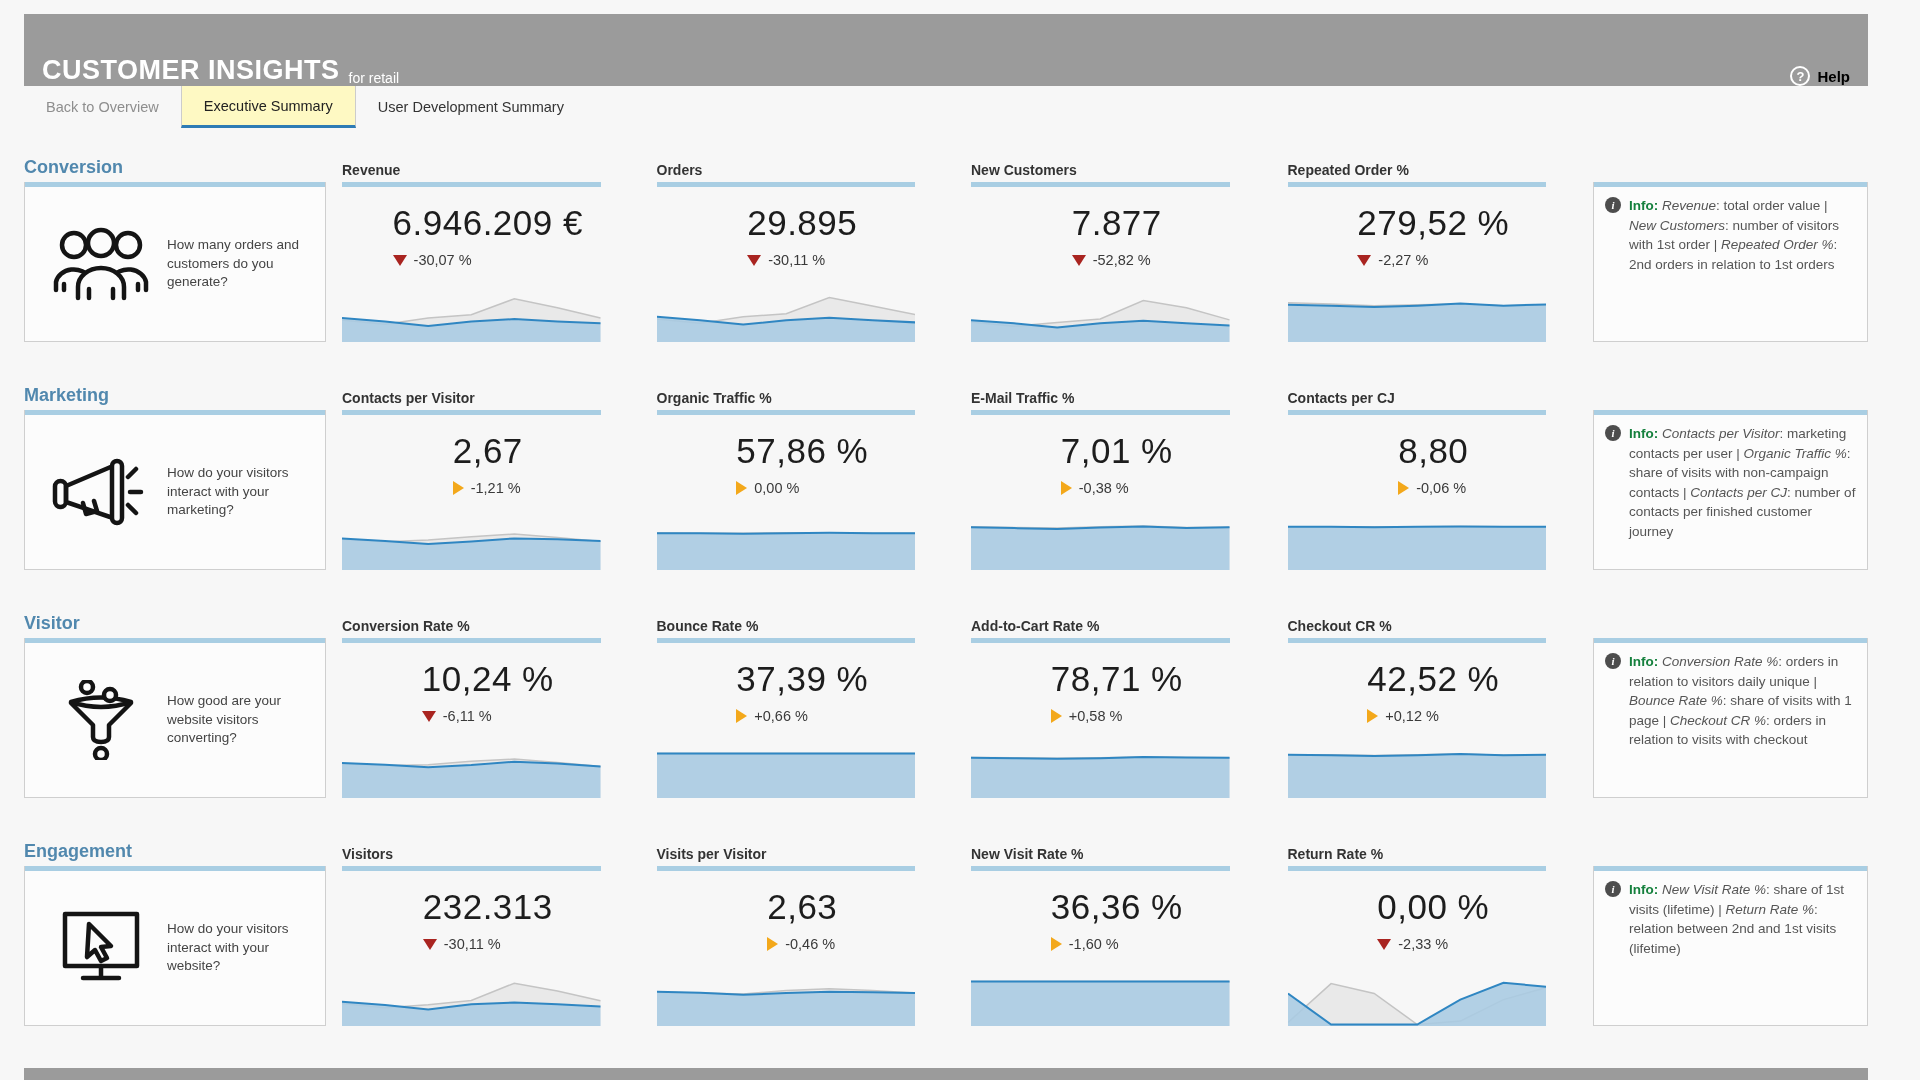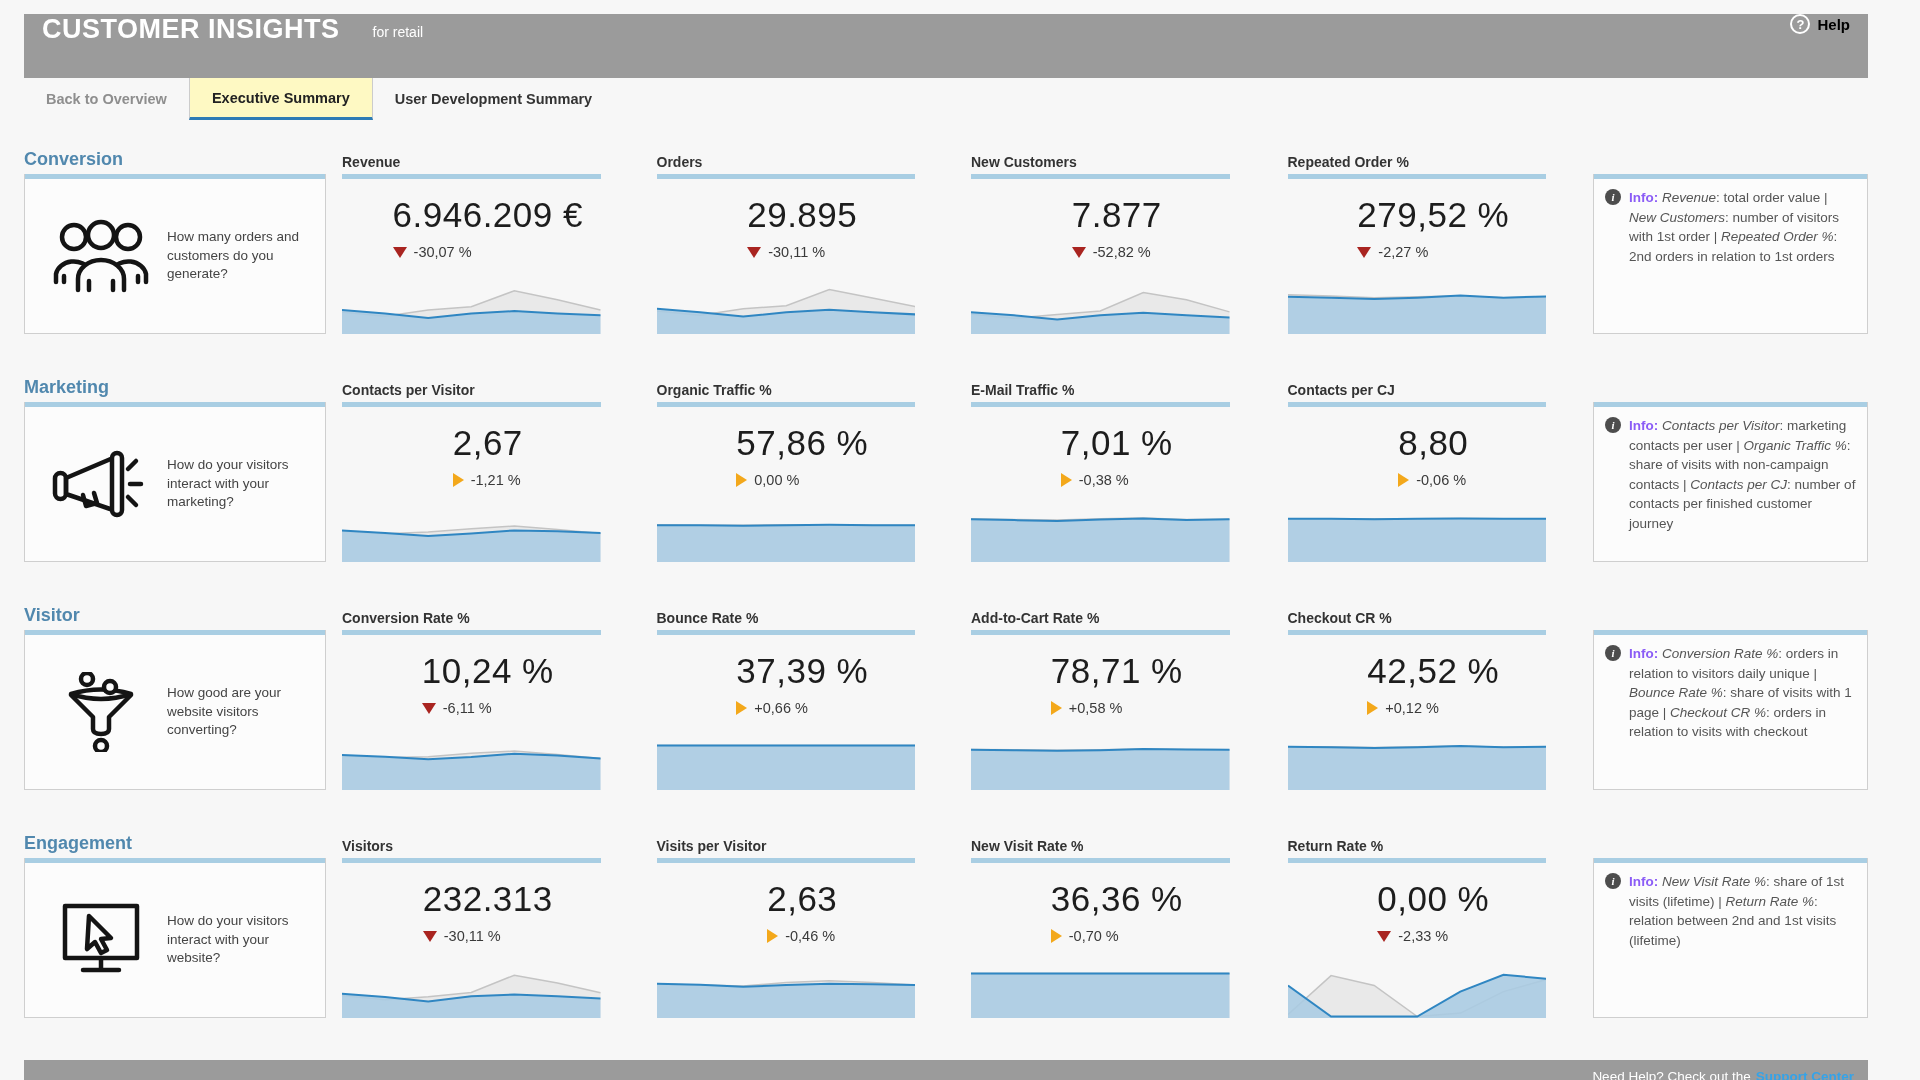--- a/index.html
+++ b/index.html
@@ -1,31 +1,31 @@
 <!DOCTYPE html>
 <html><head>
 <meta charset="utf-8">
 <style>
   * { box-sizing: border-box; margin: 0; padding: 0; }
   html,body { width: 1920px; height: 1080px; background: #f7f7f7;
     font-family: "Liberation Sans", sans-serif; color: #333; }
   .page { margin: 14px 52px 0 24px; width: 1844px; }
 
   
-  .app-header { height: 64px; background: #9b9b9b; display: flex; align-items: flex-start; padding: 0 18px; gap: 24px; }
+  .app-header { height: 72px; background: #9b9b9b; display: flex; align-items: flex-end; padding: 0 18px; }
   .app-title { color: #fff; font-size: 27px; font-weight: 700; letter-spacing: .5px; }
   .app-subtitle { color: #fff; font-size: 14px; margin-left: 9px; margin-top: 10px; }
   .help { margin-left: auto; display: flex; align-items: center; cursor: pointer; }
   .help-icon { width: 20px; height: 20px; border: 2px solid #fff; border-radius: 50%;
     color: #fff; font-size: 13px; font-weight: 700; display: flex; align-items: center; justify-content: center; }
   .help-label { color: #000000; font-weight: 700; font-size: 15px; margin-left: 7px; }
 
   
   .tabs { height: 42px; display: flex; align-items: stretch; }
-  .tab { display: flex; align-items: center; padding: 0 22px; font-size: 14.5px; font-weight: 700; cursor: pointer; }
+  .tab { display: flex; align-items: center; padding: 0 22px; font-size: 14.5px; font-weight: 400; cursor: pointer; }
   .tab.inactive { color: #8e8e8e; }
   .tab.active { background: #fef9c3; border-left: 1px solid #ccc; border-right: 1px solid #ccc;
     border-bottom: 3px solid #2e7cb5; color: #222; }
   .tab.plain { color: #333; }
 
   
   main { padding-top: 28px; }
   .row { display: grid; grid-template-columns: 302px 16px 1fr 56px 1fr 56px 1fr 58px 1fr 47px 275px;
     margin-bottom: 42px; }
   .section-cell { grid-column: 1; }
@@ -54,21 +54,21 @@
   .tri-down { border-left: 7px solid transparent; border-right: 7px solid transparent; border-top: 11px solid #a92420; }
   .tri-flat { border-top: 7px solid transparent; border-bottom: 7px solid transparent; border-left: 11px solid #f3a81b; }
   .spark { display: block; width: 100%; height: 46px; flex: none; }
 
   .info-box .box-content { align-items: flex-start; padding: 9px 11px; }
   .info-icon { width: 16px; height: 16px; flex: none; background: #4d4d4d; border-radius: 50%;
     color: #fff; font-size: 11px; font-weight: 700; font-style: italic;
     display: flex; align-items: center; justify-content: center; margin-right: 8px; margin-top: 1px;
     font-family: "Liberation Serif", serif; }
   .info-text { font-size: 13.5px; color: #555; line-height: 1.45; }
-  .info-text b { color: #8b5cf6; }
+  .info-text b { color: #15803d; }
   .info-text i { color: #555; }
 
   
   .footer { height: 33px; background: #9b9b9b; display: flex; align-items: center;
     justify-content: flex-end; padding-right: 14px; font-size: 13.5px; color: #fff; margin-top: 0; }
   .footer-link { color: #35a3e8; font-weight: 700; margin-left: 5px; cursor: pointer; }
 
   .icon-svg { stroke: #141414; fill: none; stroke-width: 4.5; stroke-linecap: round; stroke-linejoin: round; }
 </style>
 </head>
@@ -536,21 +536,21 @@
           <div class="cell-header">
             <span class="tile-title">New Visit Rate %</span>
           </div>
           <div class="tile-body">
             <div class="bar"></div>
             <div class="tile-center">
               <div class="kpi-wrap">
                 <div class="kpi-value">36,36 %</div>
                 <div class="kpi-delta">
                   <span class="tri tri-flat"></span>
-                  <span>-0,70 %</span>
+                  <span>-1,60 %</span>
                 </div>
               </div>
             </div>
             <svg class="spark" id="spark-3-2" viewBox="0 0 260 46" preserveAspectRatio="none">
               <polygon points="0,46 0.0,1.5 43.3,1.5 86.7,1.5 130.0,1.5 173.3,1.5 216.7,1.5 260.0,1.5 260,46" fill="#e9e9e9" fill-opacity="1" stroke="none"></polygon>
               <polyline points="0.0,1.5 43.3,1.5 86.7,1.5 130.0,1.5 173.3,1.5 216.7,1.5 260.0,1.5" fill="none" stroke="#c4c4c4" stroke-width="1.5" vector-effect="non-scaling-stroke"></polyline>
               <polygon points="0,46 0.0,1.5 43.3,1.5 86.7,1.5 130.0,1.5 173.3,1.5 216.7,1.5 260.0,1.5 260,46" fill="#a8cbe2" fill-opacity="0.88" stroke="none"></polygon>
               <polyline points="0.0,1.5 43.3,1.5 86.7,1.5 130.0,1.5 173.3,1.5 216.7,1.5 260.0,1.5" fill="none" stroke="#2f86c2" stroke-width="2" vector-effect="non-scaling-stroke"></polyline>
             </svg>
           </div>

